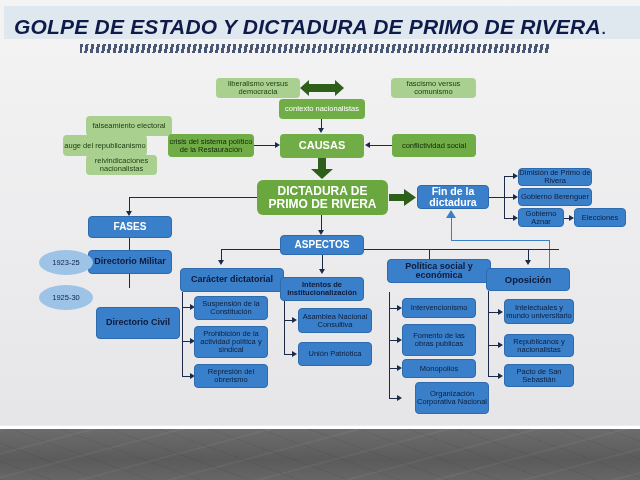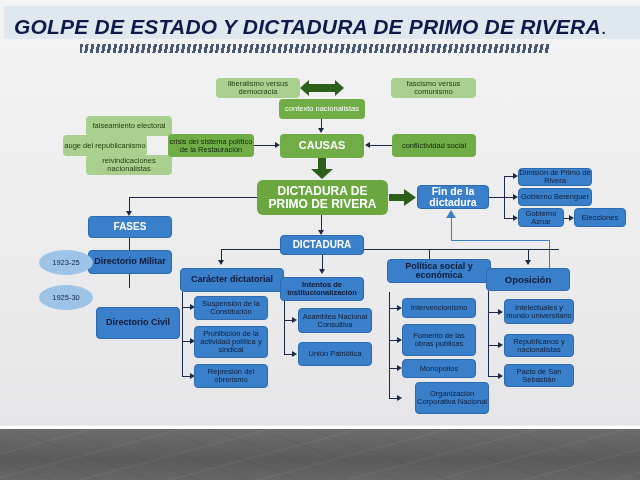--- a/index.html
+++ b/index.html
@@ -43,21 +43,21 @@
 
   <svg style="position:absolute;left:300px;top:80px" width="44" height="16">
       <polygon points="0,8 9,0 9,4 35,4 35,0 44,8 35,16 35,12 9,12 9,16" fill="#2d5e1a"></polygon>
     </svg>
   <div class="box mg" style="left:279px;top:99px;width:86px;height:20px;">contexto nacionalistas</div>
   <div class="ln" style="left:321px;top:119px;width:1px;height:10px;"></div>
   <div class="ar d" style="left:318px;top:128px;"></div>
 
   <div class="box lg" style="left:86px;top:116px;width:86px;height:20px;">falseamiento electoral</div>
   <div class="box lg" style="left:63px;top:135px;width:84px;height:21px;">auge del republicanismo</div>
-  <div class="box lg" style="left:86px;top:155px;width:86px;height:20px;">reivindicaciones nacionalistas</div>
+  <div class="box lg" style="left:86px;top:155px;width:71px;height:20px;">reivindicaciones nacionalistas</div>
   <div class="box mg dark" style="left:168px;top:134px;width:86px;height:23px;">crisis del sistema político de la Restauración</div>
   <div class="ln" style="left:254px;top:145px;width:22px;height:1px;"></div>
   <div class="ar r" style="left:275px;top:142px;"></div>
   <div class="box mg" style="left:280px;top:134px;width:84px;height:24px;font-size:11px;font-weight:bold;">CAUSAS</div>
   <div class="ar l" style="left:365px;top:142px;"></div>
   <div class="ln" style="left:370px;top:145px;width:22px;height:1px;"></div>
   <div class="box mg dark" style="left:392px;top:134px;width:84px;height:23px;">conflictividad social</div>
 
   <div class="gln" style="left:318px;top:158px;width:8px;height:12px;"></div>
   <svg style="position:absolute;left:311px;top:169px" width="22" height="10">
@@ -97,21 +97,21 @@
   <div class="ar d" style="left:126px;top:211px;"></div>
   <div class="box bb hdw" style="left:88px;top:216px;width:84px;height:22px;">FASES</div>
   <div class="ln" style="left:129px;top:238px;width:1px;height:50px;"></div>
   <div class="box bb hd" style="left:88px;top:250px;width:84px;height:24px;">Directorio Militar</div>
   <div class="box bb hd" style="left:96px;top:284px;width:84px;height:32px;margin-top:23px;">Directorio Civil</div>
   <div class="ellipse" style="left:39px;top:250px;width:54px;height:25px;">1923-25</div>
   <div class="ellipse" style="left:39px;top:285px;width:54px;height:25px;">1925-30</div>
 
   <div class="ln" style="left:321px;top:215px;width:1px;height:17px;"></div>
   <div class="ar d" style="left:318px;top:230px;"></div>
-  <div class="box bb hdw" style="left:280px;top:235px;width:84px;height:20px;">DICTADURA</div>
+  <div class="box bb hdw" style="left:280px;top:235px;width:84px;height:20px;">ASPECTOS</div>
   <div class="ln" style="left:221px;top:249px;width:59px;height:1px;"></div>
   <div class="ln" style="left:364px;top:249px;width:195px;height:1px;"></div>
   <div class="ln" style="left:221px;top:249px;width:1px;height:12px;"></div>
   <div class="ar d" style="left:218px;top:260px;"></div>
   <div class="ln" style="left:322px;top:255px;width:1px;height:15px;"></div>
   <div class="ar d" style="left:319px;top:269px;"></div>
   <div class="ln" style="left:429px;top:249px;width:1px;height:12px;"></div>
   <div class="ar d" style="left:426px;top:260px;"></div>
   <div class="ln" style="left:528px;top:249px;width:1px;height:12px;"></div>
   <div class="ar d" style="left:525px;top:260px;"></div>

